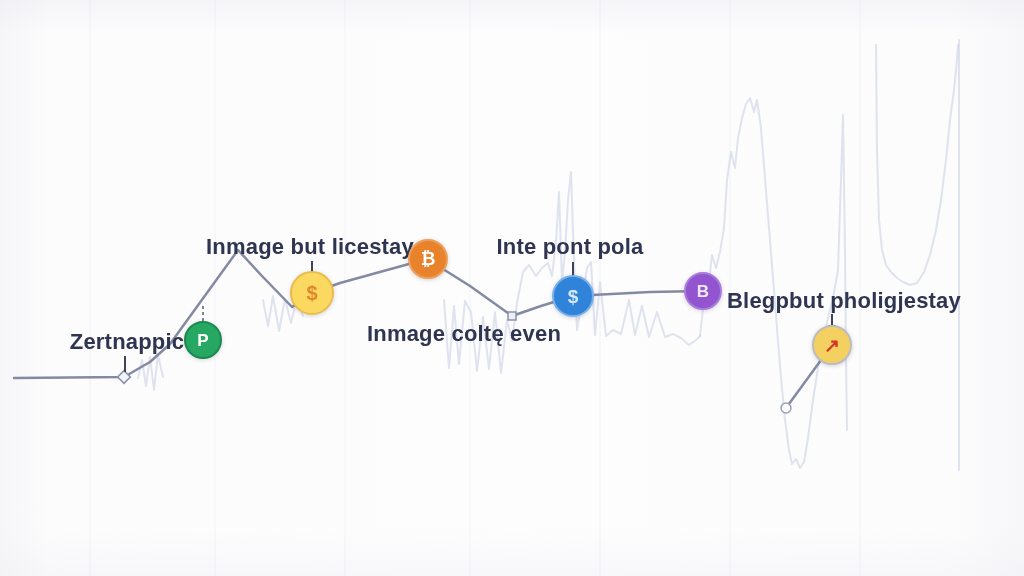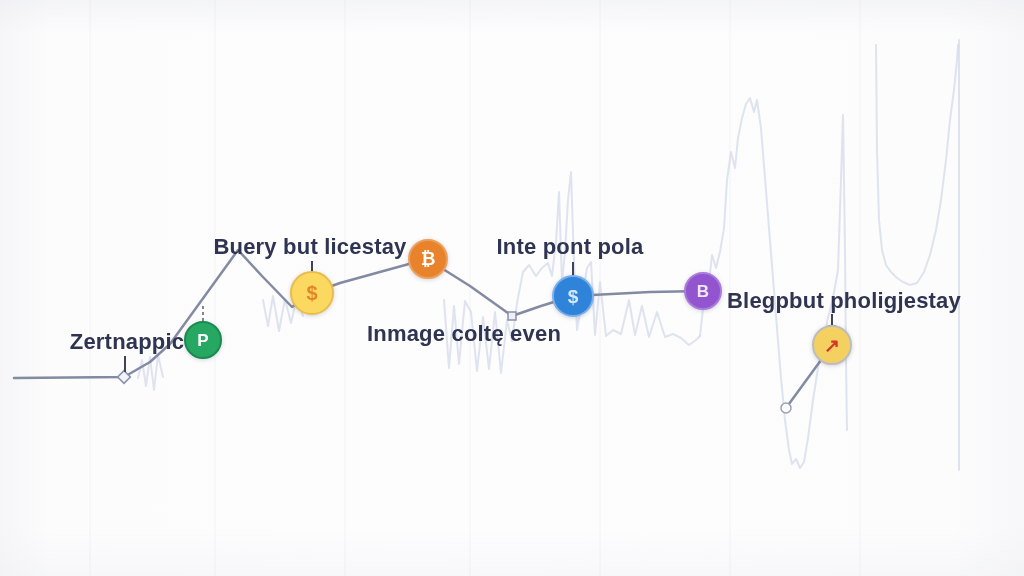--- a/index.html
+++ b/index.html
@@ -79,21 +79,21 @@
     <g>
       <line class="leader" x1="125" y1="356" x2="125" y2="372"></line>
       <line class="leader" x1="312" y1="261" x2="312" y2="276"></line>
       <line class="leader" x1="573" y1="262" x2="573" y2="279"></line>
       <line class="leader" x1="832" y1="314" x2="832" y2="325"></line>
       <polygon points="828,325 836,325 832,332" fill="#3f4357"></polygon>
     </g>
   </svg>
 
   <div class="label l-1">Zertnappic</div>
-  <div class="label l-2">Buery but licestay</div>
+  <div class="label l-2">Inmage but licestay</div>
   <div class="label l-3">Inmage coltę even</div>
   <div class="label l-4">Inte pont pola</div>
   <div class="label l-5">Blegpbut pholigjestay</div>
 
   <div class="marker m-p">
     <span>P</span>
   </div>
   <div class="marker m-usd">
     <span>$</span>
   </div>

